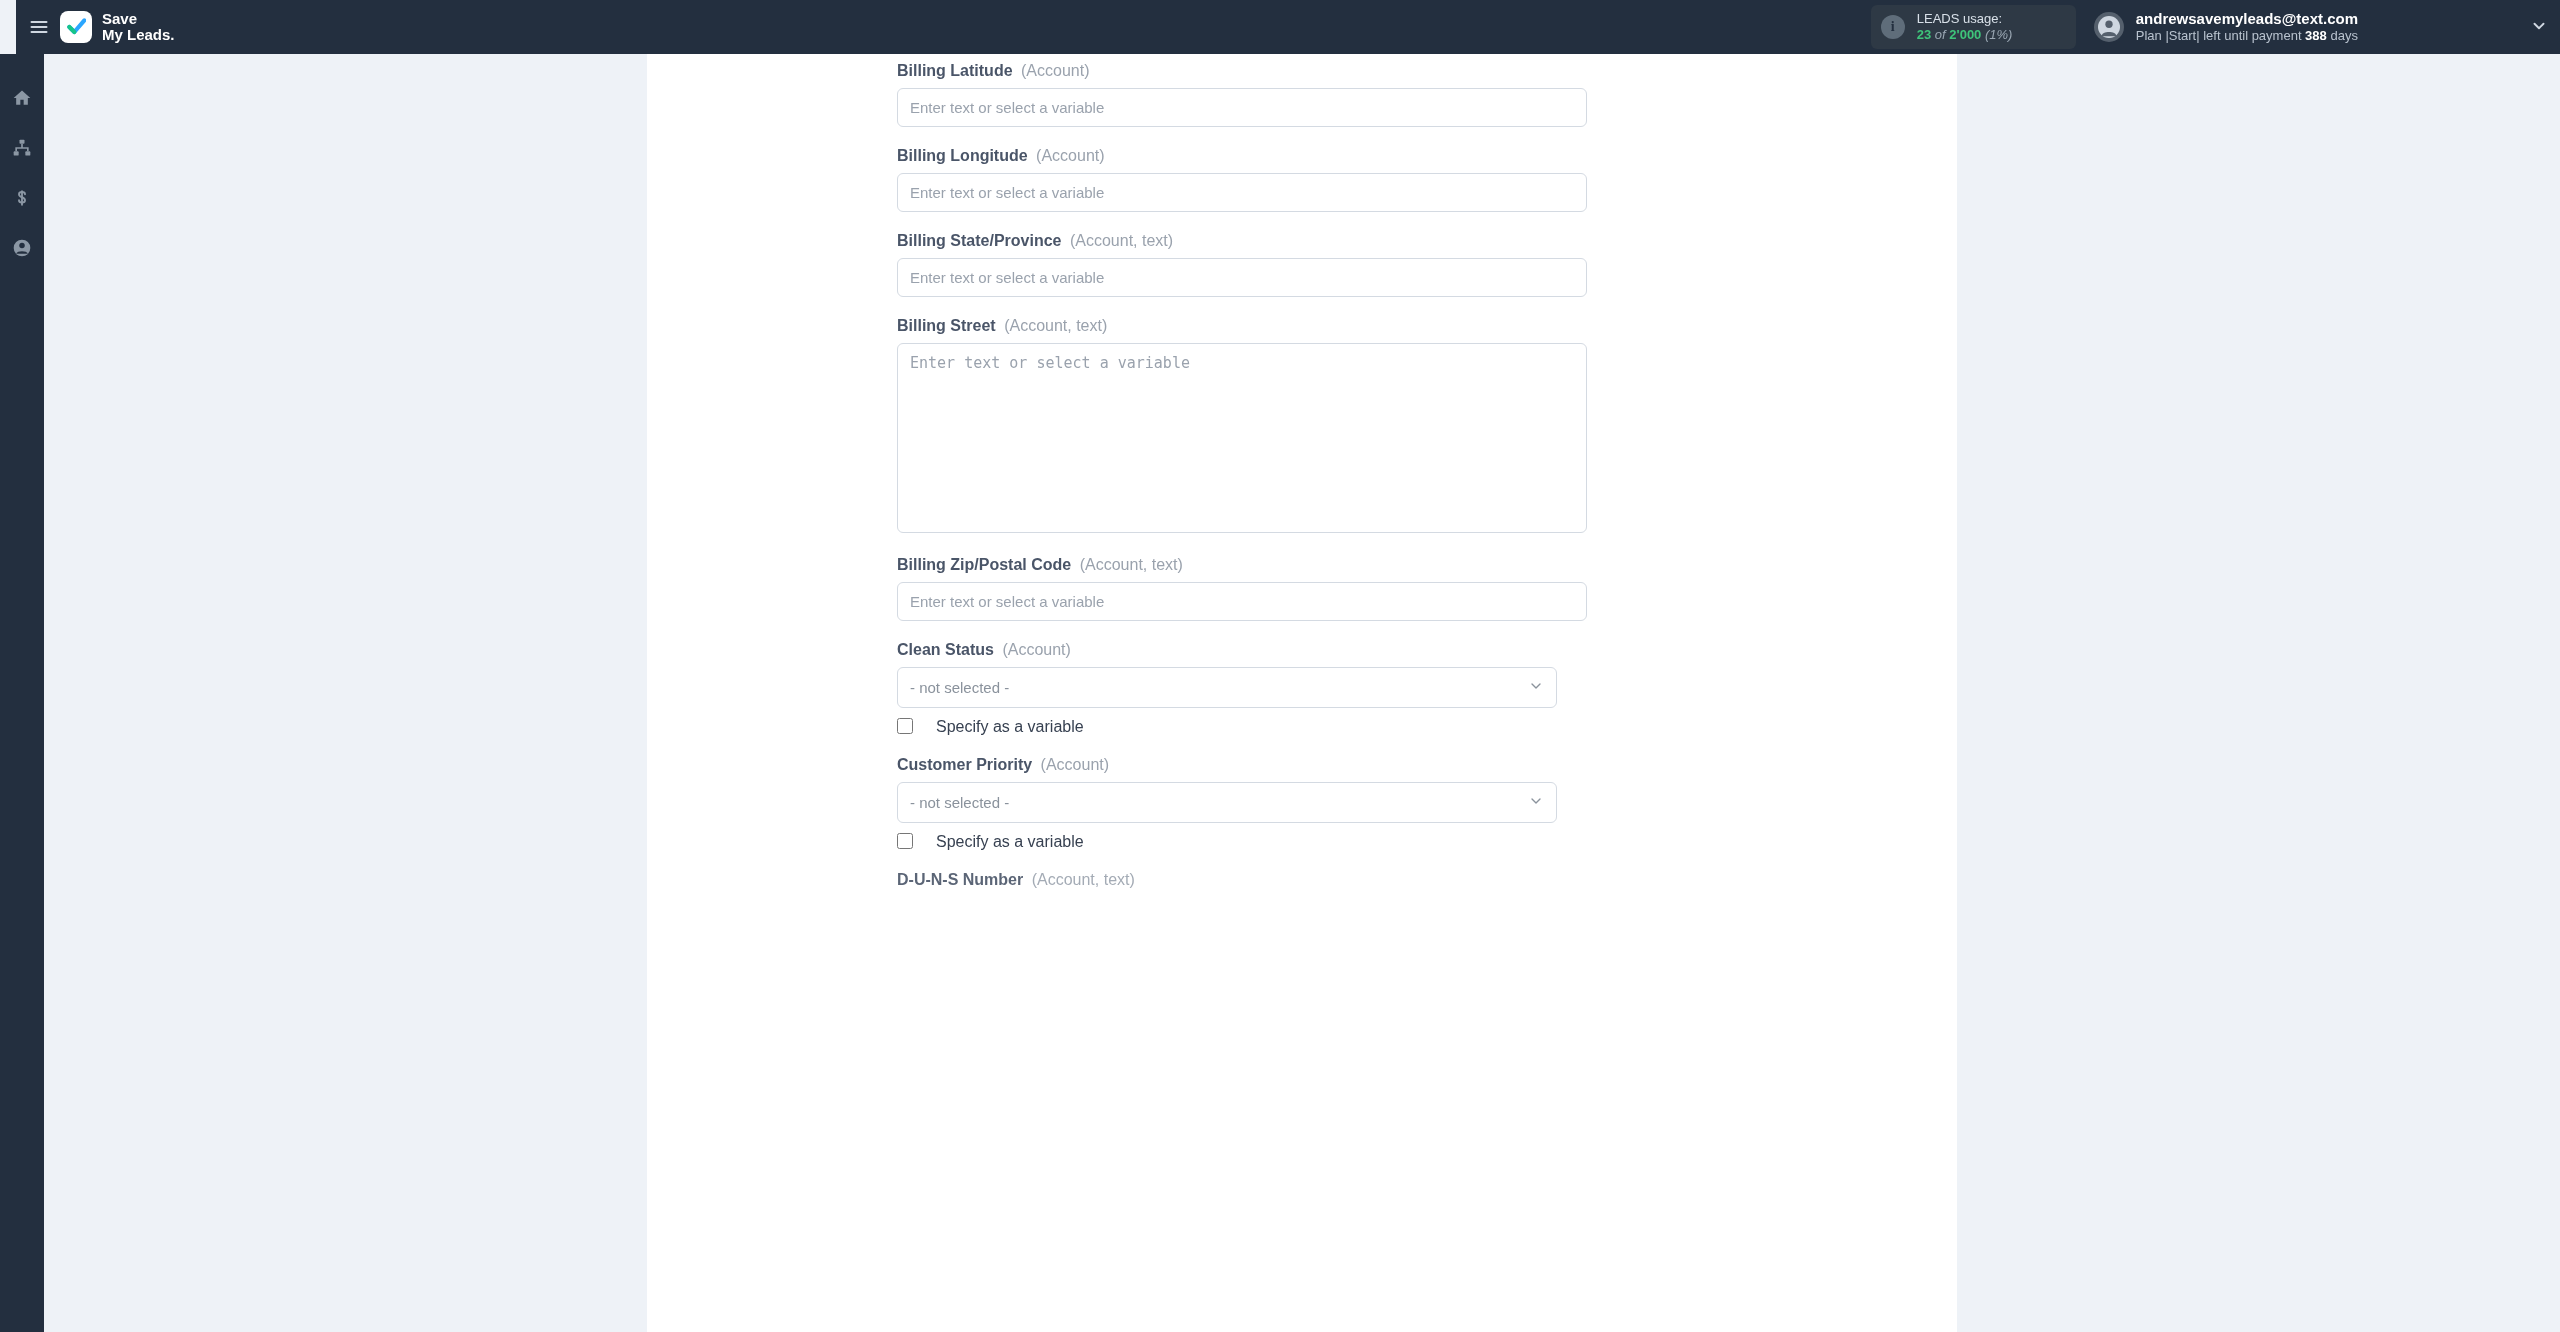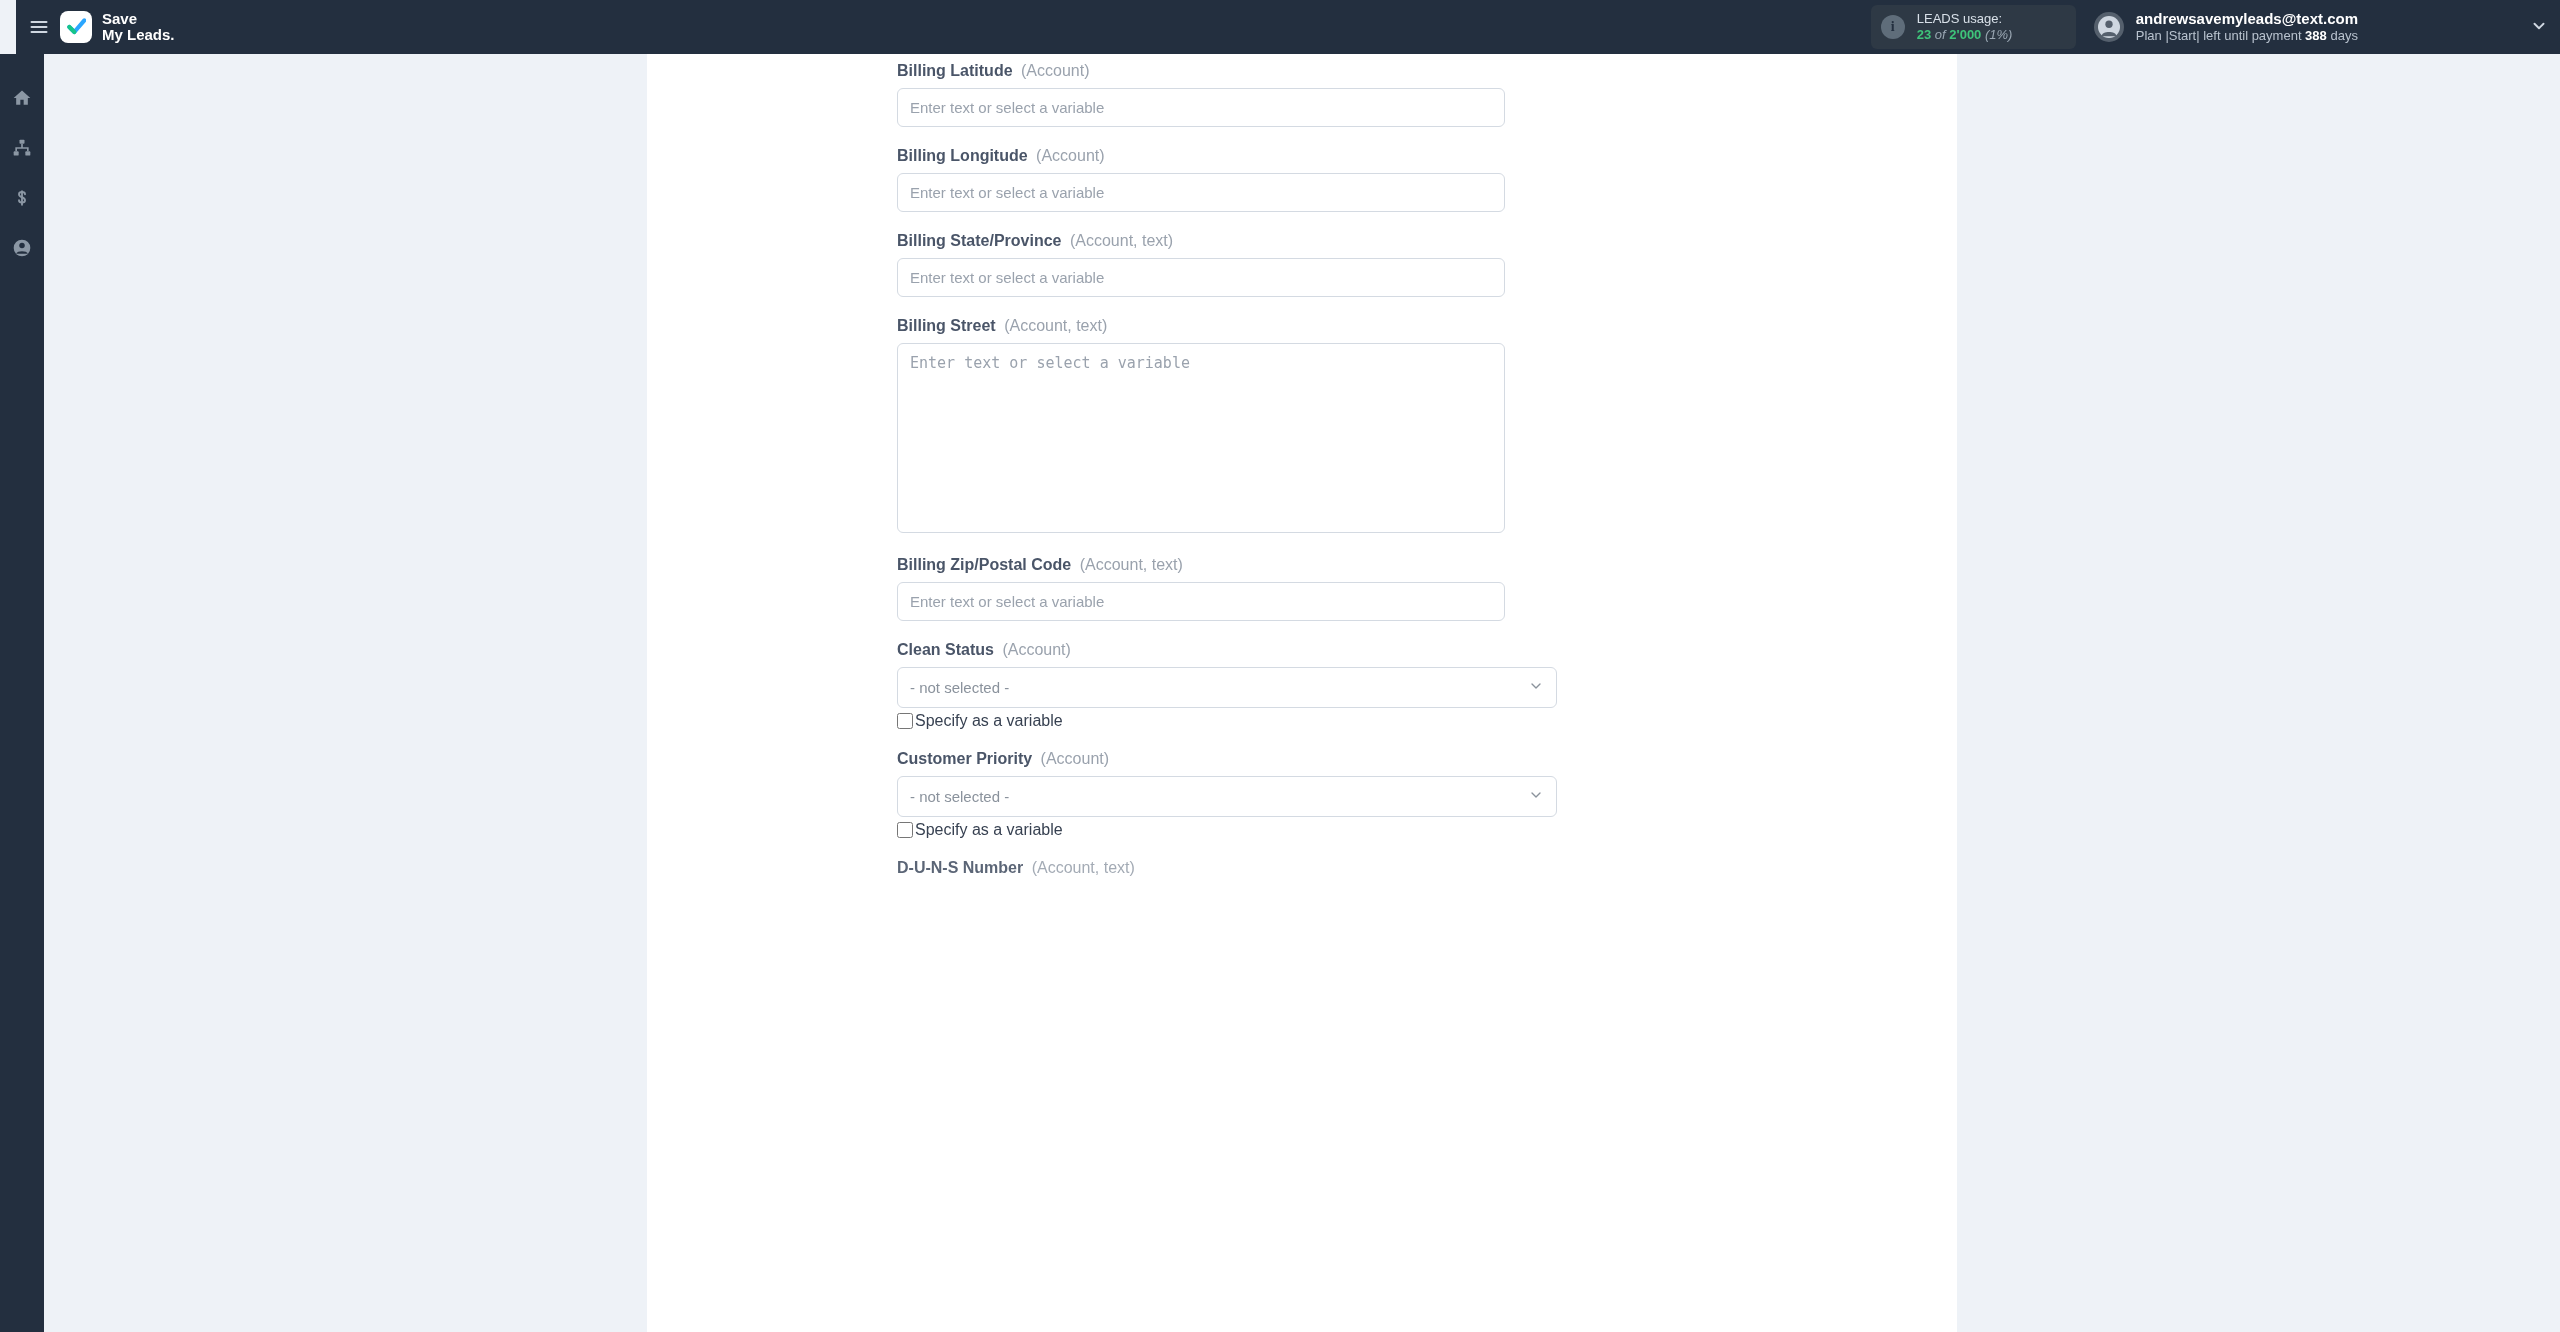--- a/index.html
+++ b/index.html
@@ -101,21 +101,21 @@
   }
 
   
   .field { margin-top: 20px; }
   .field:first-child { margin-top: 0; }
   .field .label-row { margin-bottom: 8px; font-size: 16px; }
   .field .label-row .lbl { color: #4a5568; font-weight: 700; }
   .field .label-row .hint { color: #9aa2ad; font-weight: 400; margin-left: 4px; }
 
   .txt, .txta, .sel {
-    width: 608px;
+    width: 690px;
     border: 1px solid #d4dae2;
     border-radius: 6px;
     background: #fff;
     color: #701a75;
     font-size: 15px;
     padding: 10px 12px;
     outline: none;
   }
   .txt::placeholder, .txta::placeholder { color: #9aa2ad; }
   .txta { height: 190px; resize: none; }
@@ -124,21 +124,21 @@
   .sel {
     width: 100%;
     text-align: left;
     color: #8a929c;
     display: flex; align-items: center; justify-content: space-between;
     cursor: pointer;
   }
   .sel .chev { color: #8a929c; }
 
   .chk-row {
-    display: flex; align-items: center; gap: 2px; margin-top: 4px;
+    display: flex; gap: 23px; margin-top: 10px;
     font-size: 16px; color: #374151;
   }
   .chk-row input[type="checkbox"] {
     width: 16px; height: 16px; cursor: pointer;
   }
 
   
   .fade-bottom { opacity: 0.9; }
 
 </style>

